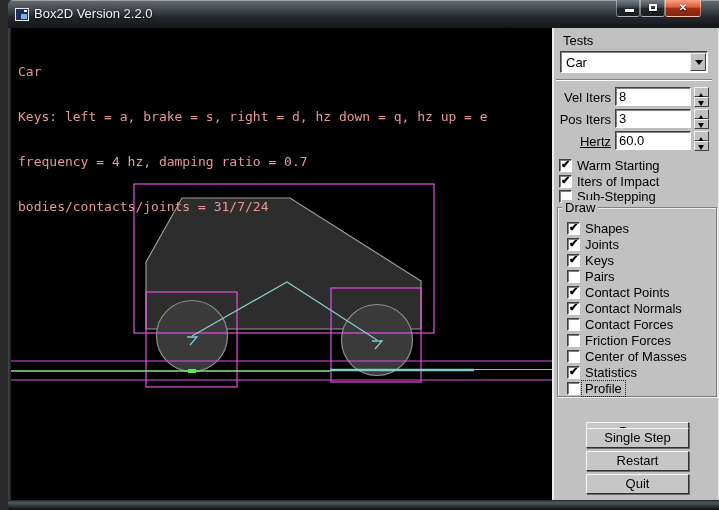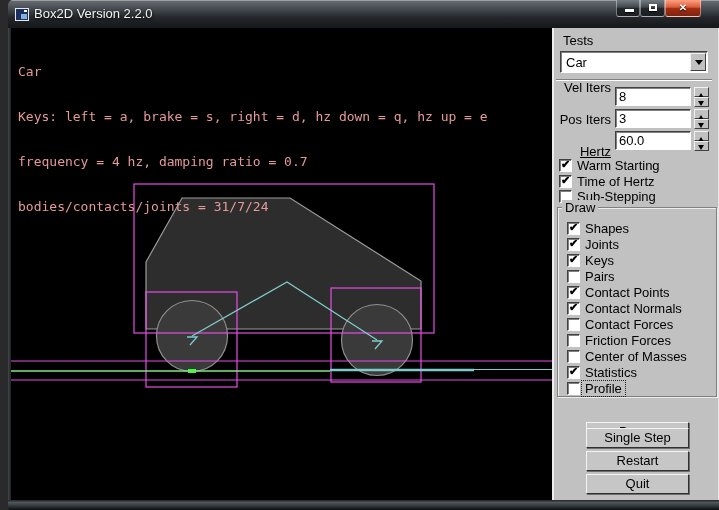--- a/index.html
+++ b/index.html
@@ -126,21 +126,21 @@
   <div class="panel">
     <div class="abs" style="left:9px;top:5px;">Tests</div>
     <div class="dropdown">
       <span class="val">Car</span>
       <span class="dd-btn">
         <span class="dd-arrow"></span>
       </span>
     </div>
     <div class="sep"></div>
 
-    <div class="spin-label" style="top:52px;">Vel Iters</div>
+    <div class="spin-label" style="top:62px;">Vel Iters</div>
     <input class="spin-input" style="top: 59px;" value="8">
     <div class="spin-btns" style="top:59px;">
       <div class="sbtn">
           <span class="tri-up"></span>
         </div>
       <div class="sbtn">
           <span class="tri-dn"></span>
         </div>
     </div>
 
@@ -148,38 +148,38 @@
     <input class="spin-input" style="top: 81px;" value="3">
     <div class="spin-btns" style="top:81px;">
       <div class="sbtn">
           <span class="tri-up"></span>
         </div>
       <div class="sbtn">
           <span class="tri-dn"></span>
         </div>
     </div>
 
-    <div class="spin-label" style="top:116px;text-decoration:underline;">Hertz</div>
+    <div class="spin-label" style="top:106px;text-decoration:underline;">Hertz</div>
     <input class="spin-input" style="top: 103px;" value="60.0">
     <div class="spin-btns" style="top:103px;">
       <div class="sbtn">
           <span class="tri-up"></span>
         </div>
       <div class="sbtn">
           <span class="tri-dn"></span>
         </div>
     </div>
 
     <div class="cb-row" style="left:5px;top:131px;">
       <span class="cb on"></span>
       <span class="cb-label">Warm Starting</span>
     </div>
     <div class="cb-row" style="left:5px;top:147px;">
       <span class="cb on"></span>
-      <span class="cb-label">Time of Hertz</span>
+      <span class="cb-label">Iters of Impact</span>
     </div>
     <div class="cb-row" style="left:5px;top:162px;">
       <span class="cb"></span>
       <span class="cb-label">Sub-Stepping</span>
     </div>
 
     <div class="groupbox"></div>
     <div class="group-title">Draw</div>
 
     <div class="cb-row" style="left:13px;top:194px;">

